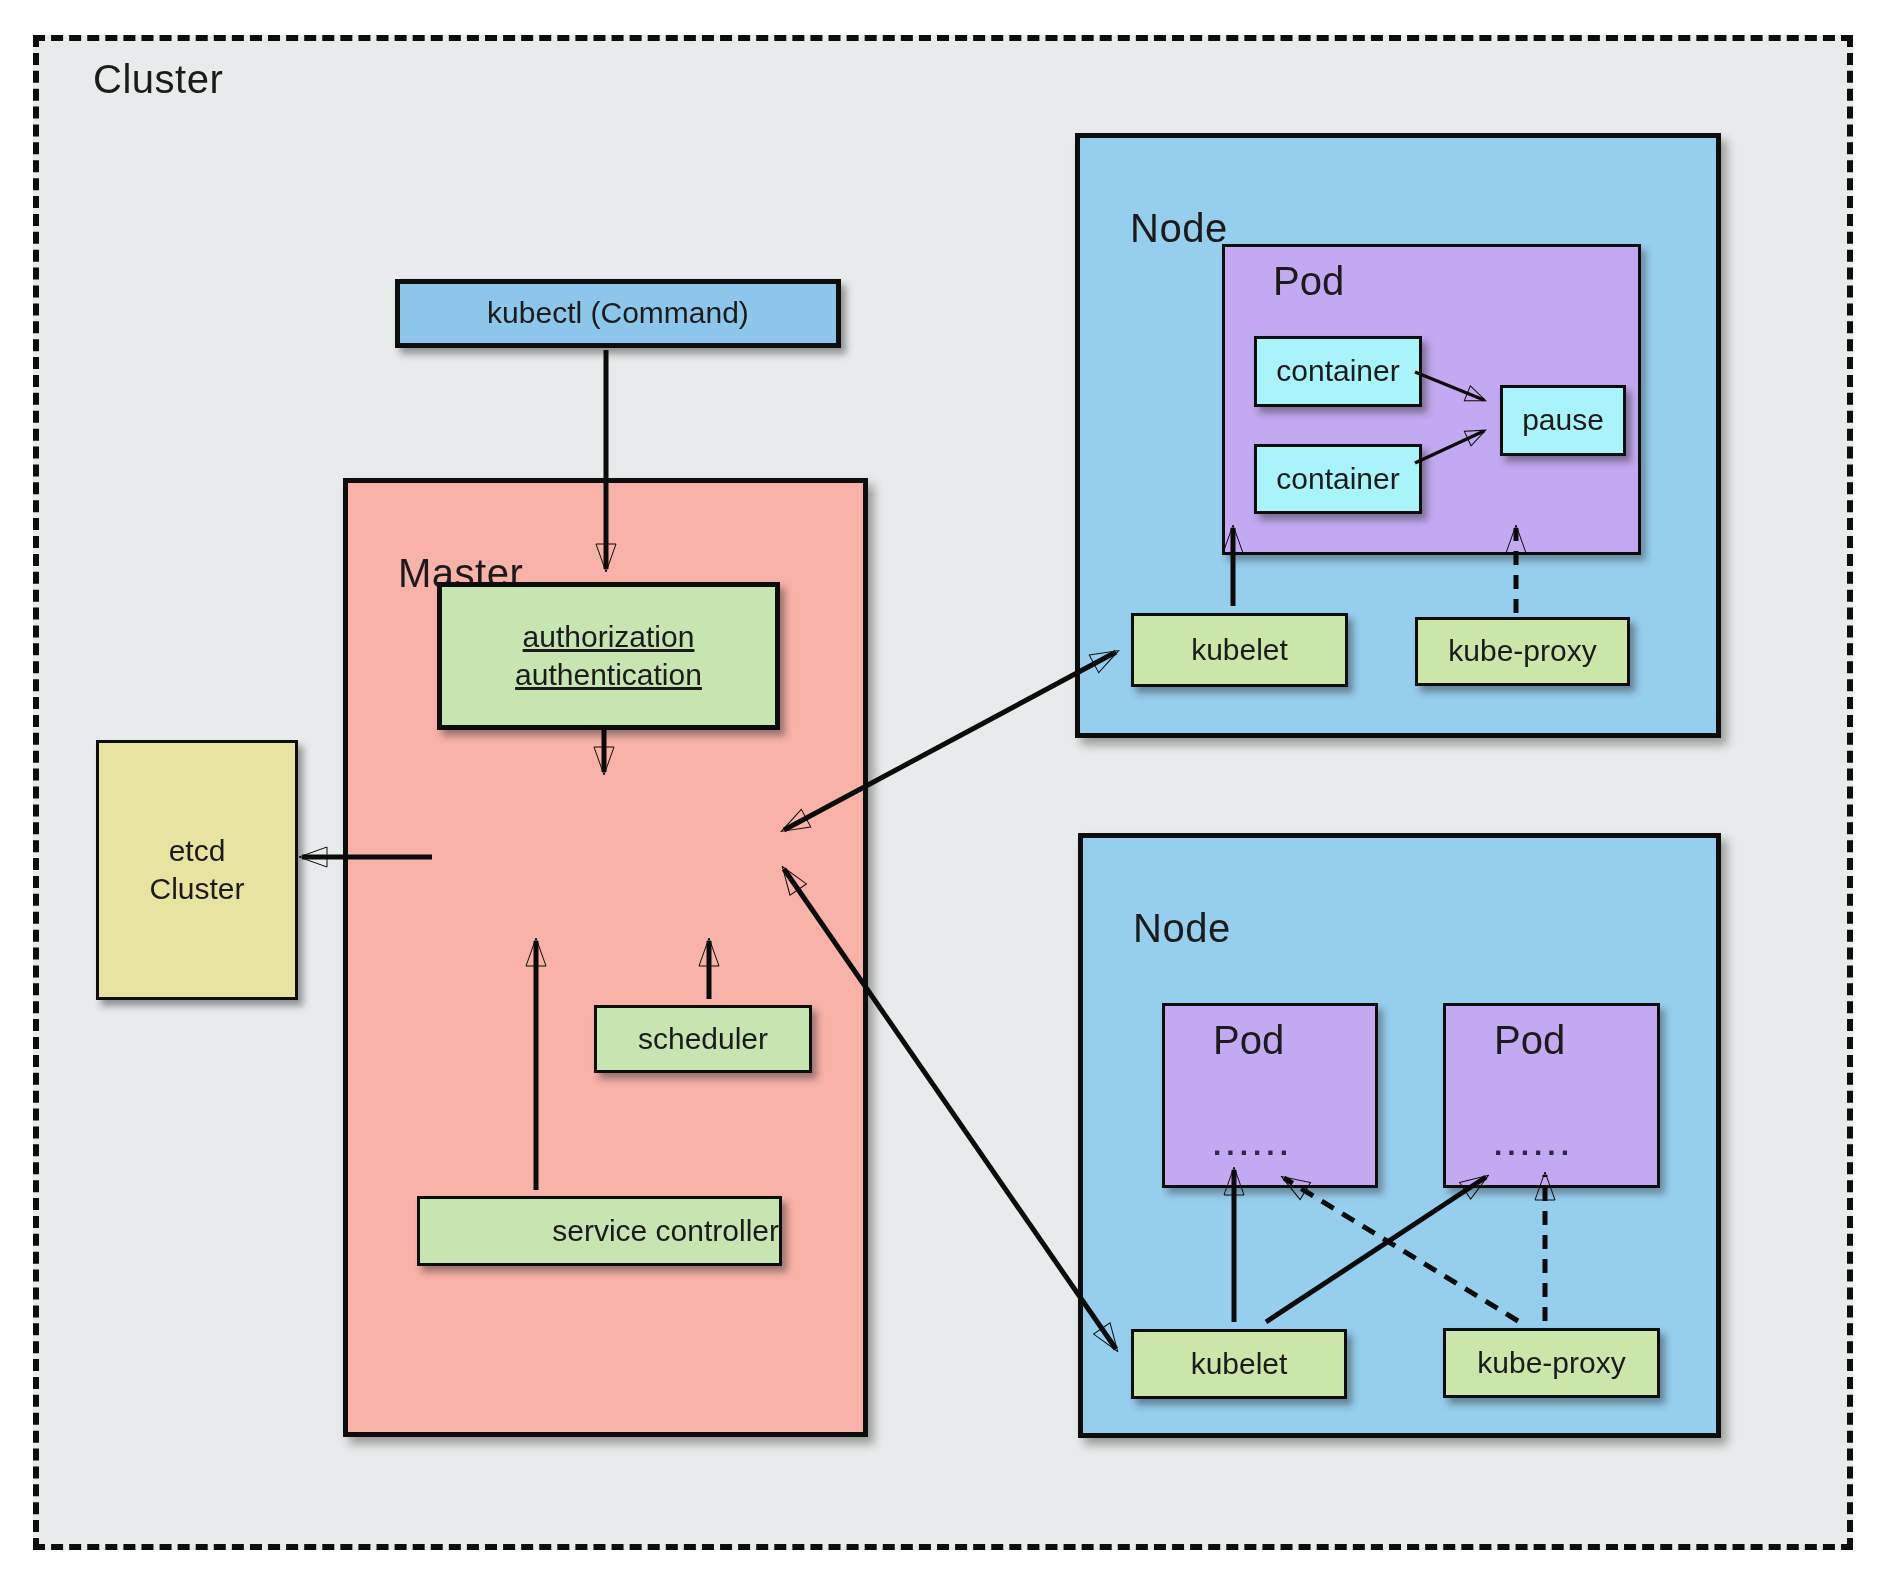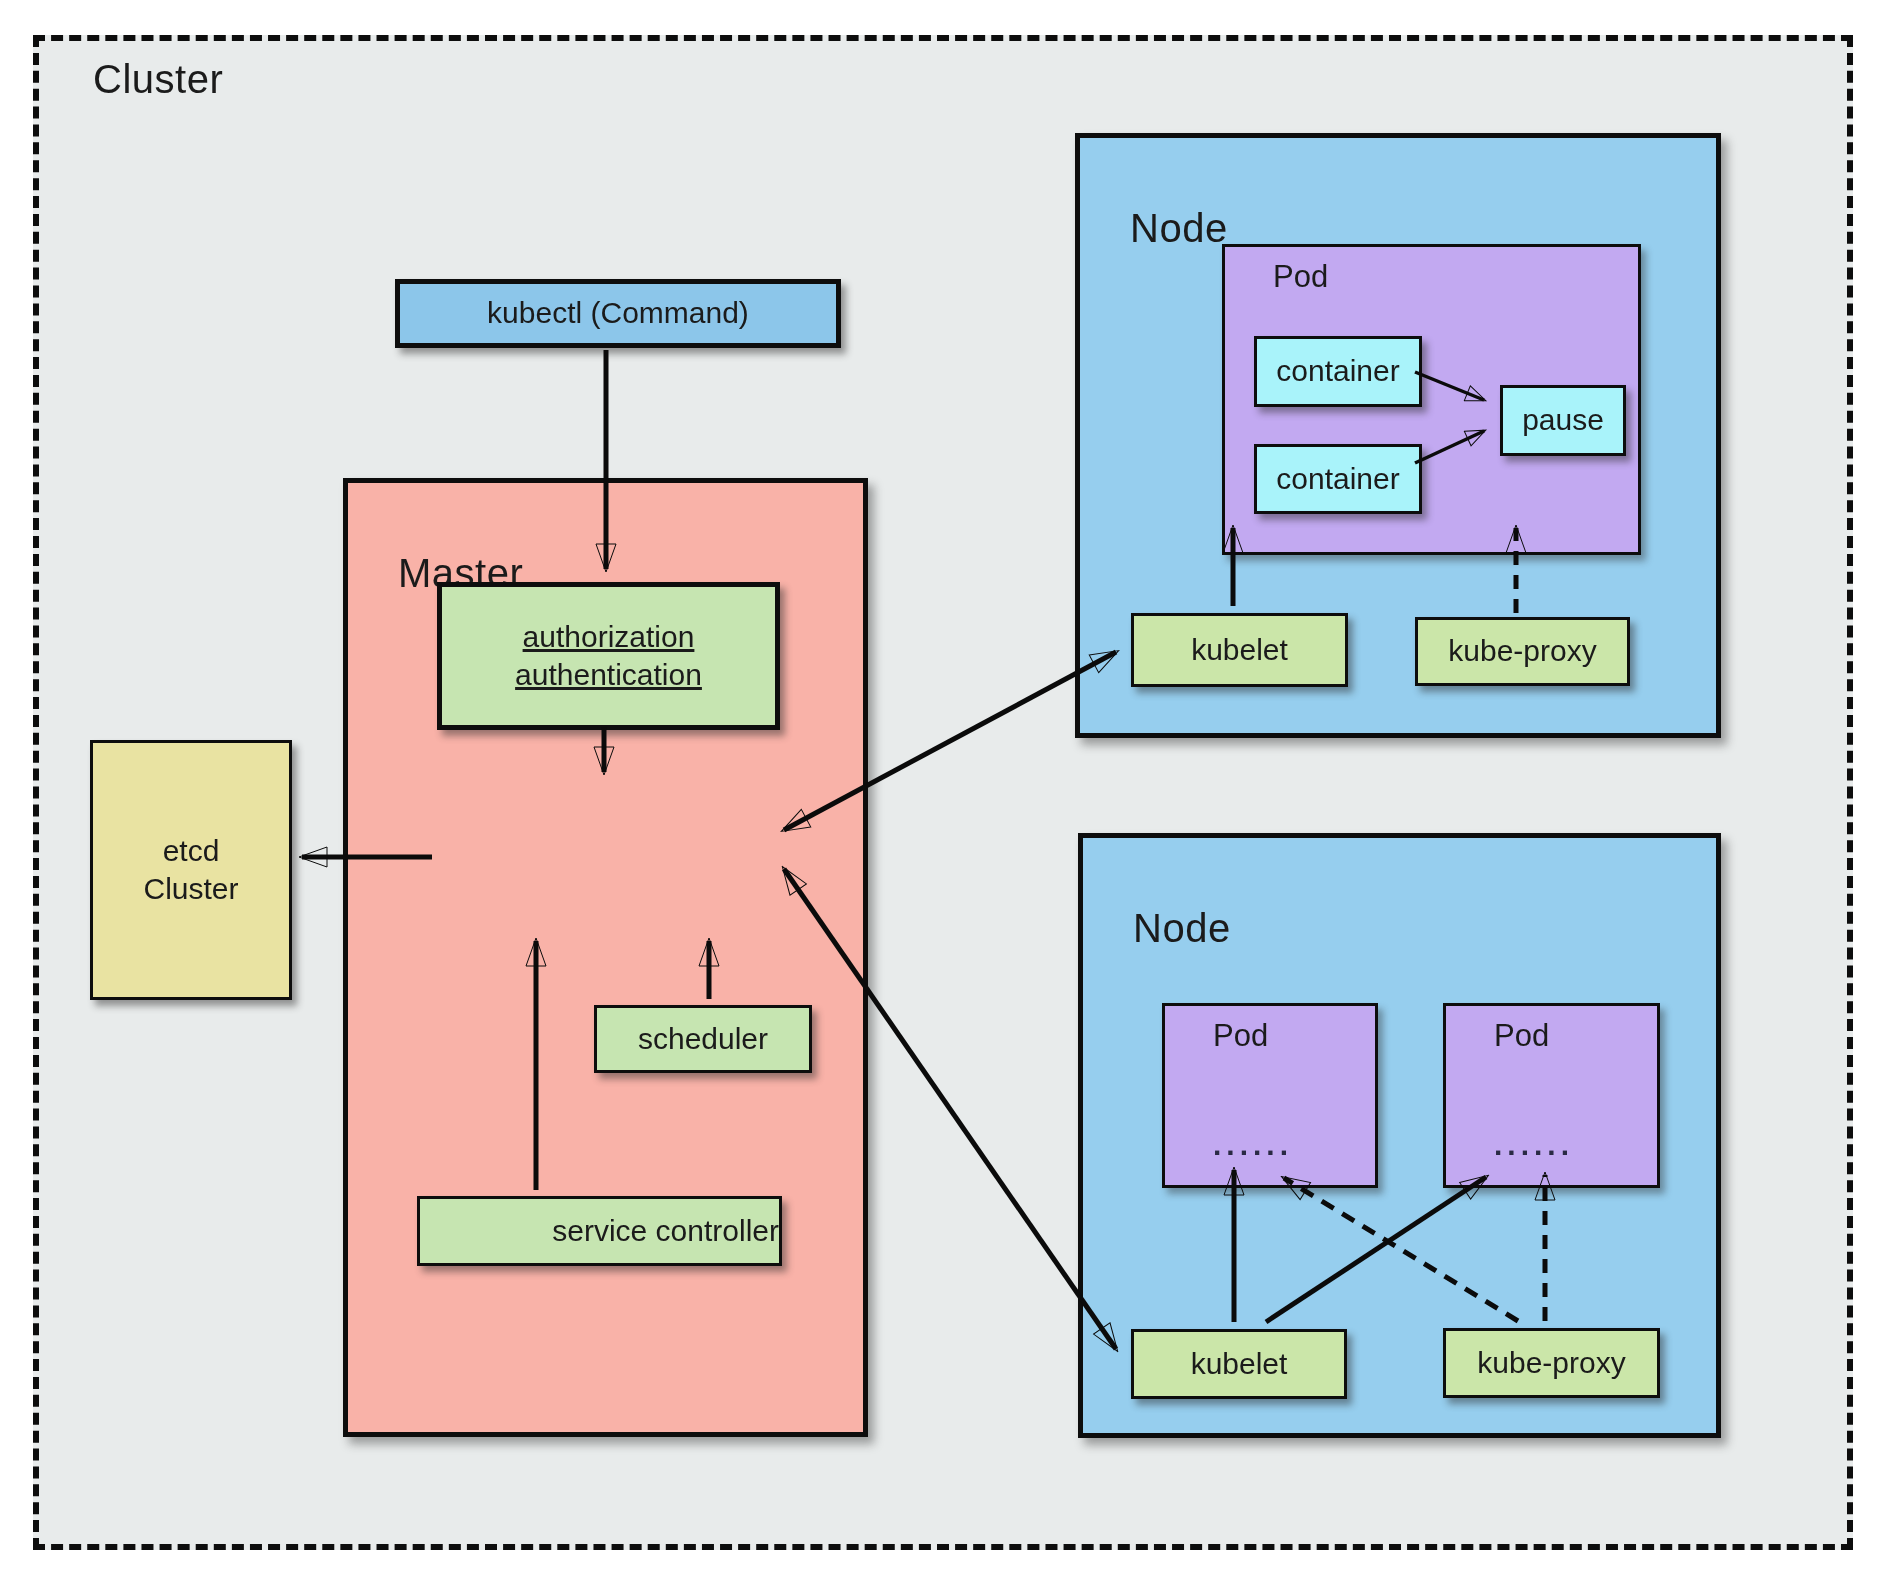--- a/index.html
+++ b/index.html
@@ -21,24 +21,24 @@
   .cluster-title{left:54px;top:16px;}
   .panel-title{left:50px;top:20px;margin-top:48px;}
   .box{display:flex;align-items:center;justify-content:center;text-align:center;
        font-size:30px;line-height:1.28;border:3px solid var(--border);
        box-shadow:5px 6px 7px rgba(40,40,40,.45);}
   .kubectl{left:395px;top:279px;width:446px;height:69px;background:var(--kubectl-bg);border-width:5px;}
   .auth{left:89px;top:99px;width:343px;height:148px;background:var(--green-box);border-width:5px;text-decoration:underline;}
   .apiserver{left:90px;top:302px;width:342px;height:150px;background:var(--khaki-box);}
   .scheduler{left:246px;top:522px;width:218px;height:68px;background:var(--green-box);}
   .servicectl{left:69px;top:713px;width:365px;height:70px;background:var(--green-box);justify-content:flex-end;}
-  .etcd{left:90px;top:740px;width:202px;height:260px;background:var(--khaki-box);}
+  .etcd{left:96px;top:740px;width:202px;height:260px;background:var(--khaki-box);}
   .pod1{left:142px;top:106px;width:419px;height:311px;background:var(--pod-bg);border:3px solid var(--border);
         box-shadow:5px 6px 7px rgba(40,40,40,.40);}
-  .pod-title{left:48px;top:12px;font-size:31px;}
+  .pod-title{left:48px;top:12px;font-size:40px;}
   .container1{left:29px;top:89px;width:168px;height:71px;background:var(--container-bg);}
   .container2{left:29px;top:197px;width:168px;height:70px;background:var(--container-bg);}
   .pause{left:275px;top:138px;width:126px;height:71px;background:var(--container-bg);text-align:right;}
   .kubelet1{left:51px;top:475px;width:217px;height:74px;background:var(--node-green-box);}
   .kubeproxy1{left:335px;top:479px;width:215px;height:69px;background:var(--node-green-box);}
   .pod2a{left:79px;top:165px;width:216px;height:185px;background:var(--pod-bg);border:3px solid var(--border);
          box-shadow:5px 6px 7px rgba(40,40,40,.40);}
   .pod2b{left:360px;top:165px;width:217px;height:185px;background:var(--pod-bg);border:3px solid var(--border);
          box-shadow:5px 6px 7px rgba(40,40,40,.40);}
   .dots{left:48px;top:122px;font-size:30px;letter-spacing:5px;font-weight:bold;color:#2a2a44;}

